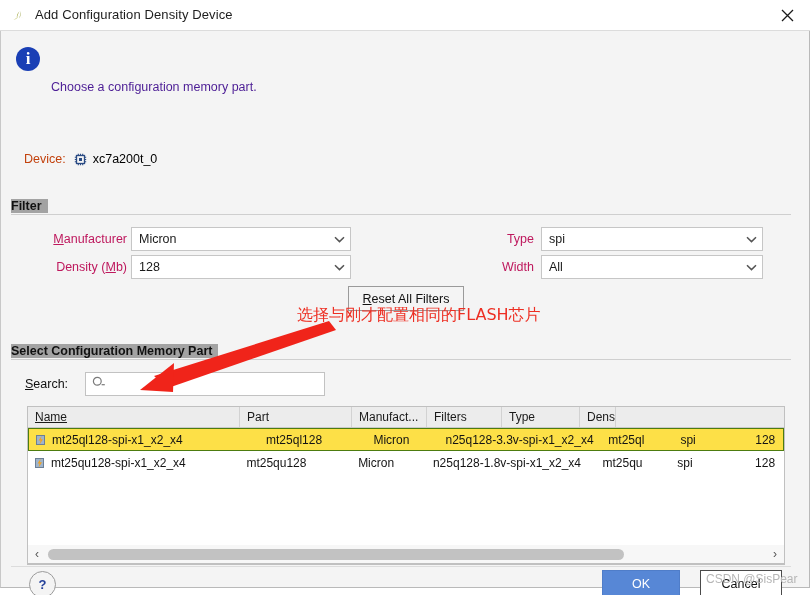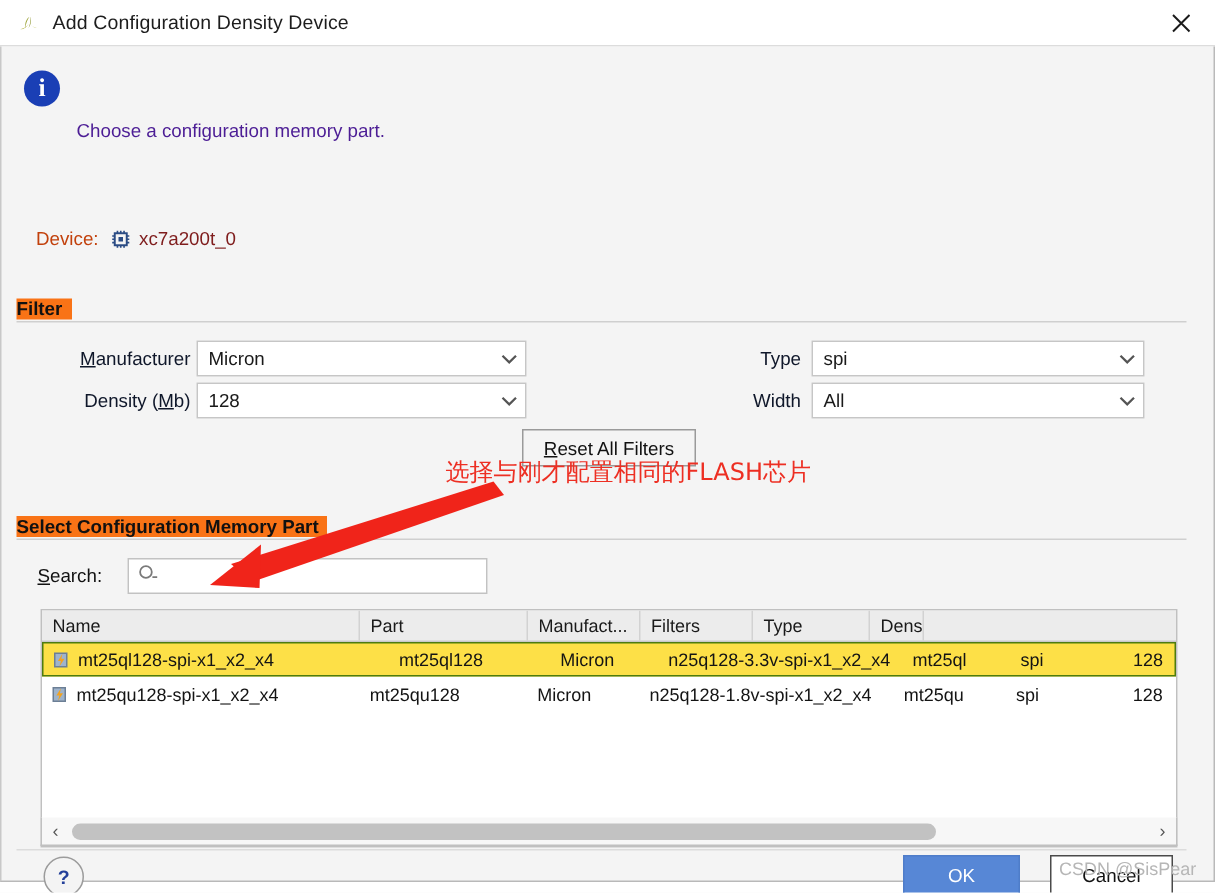--- a/index.html
+++ b/index.html
@@ -97,44 +97,44 @@
     left: 23px; top: 121px;
     display: flex;
     align-items: center;
   }
   #device-label { font-size: 12.5px; color: #c2410c; }
   #device-chip-icon {
     margin: 0 6px 0 8px;
     width: 13px; height: 13px;
     display:block;
   }
-  #device-value { font-size: 12.5px; color: #7f1d1d; }
+  #device-value { font-size: 12.5px; color: #000000; }
 
   
   .group-title {
     position: absolute;
     font-weight: bold;
     font-size: 12.5px;
     color: #111;
-    background: #f97316;
+    background: #a3a3a3;
     padding-right: 6px;
     z-index: 3;
   }
   .group-rule {
     position: absolute;
     height: 1px;
     background: #cfcfcf;
   }
   #filter-title { left: 10px; top: 168px; }
   #filter-rule  { left: 10px; top: 183px; width: 780px; }
 
   .field-label {
     position: absolute;
     font-size: 12.5px;
-    color: #0f172a;
+    color: #be185d;
     text-align: right;
   }
   .combo {
     position: absolute;
     height: 24px;
     background: #ffffff;
     border: 1px solid #c6c6c6;
     box-sizing: border-box;
     display: flex;
     align-items: center;
@@ -463,21 +463,21 @@
         <svg width="14" height="13" viewBox="0 0 14 13">
           <circle cx="5.3" cy="5.3" r="3.9" fill="none" stroke="#7a7a7a" stroke-width="1.2"></circle>
           <path d="M9.6 8.7 h3.2" stroke="#7a7a7a" stroke-width="1.2"></path>
         </svg>
       </span>
       <input id="search-input" type="text" placeholder="" style="">
     </div>
 
     <div id="table-wrap">
       <div id="thead">
-          <div class="th" style="width: 212px;">Name</div>
+          <div class="th" style="width: 212px; text-decoration: underline;">Name</div>
           <div class="th" style="width: 112px;">Part</div>
           <div class="th" style="width: 75px;">Manufact...</div>
           <div class="th" style="width: 75px;">Filters</div>
           <div class="th" style="width: 78px;">Type</div>
           <div class="th" style="width: 36px;">Densi</div>
         </div>
       <div id="tbody">
           <div class="trow selected">
             <div class="td first" style="width: 211px;">
               <span>

